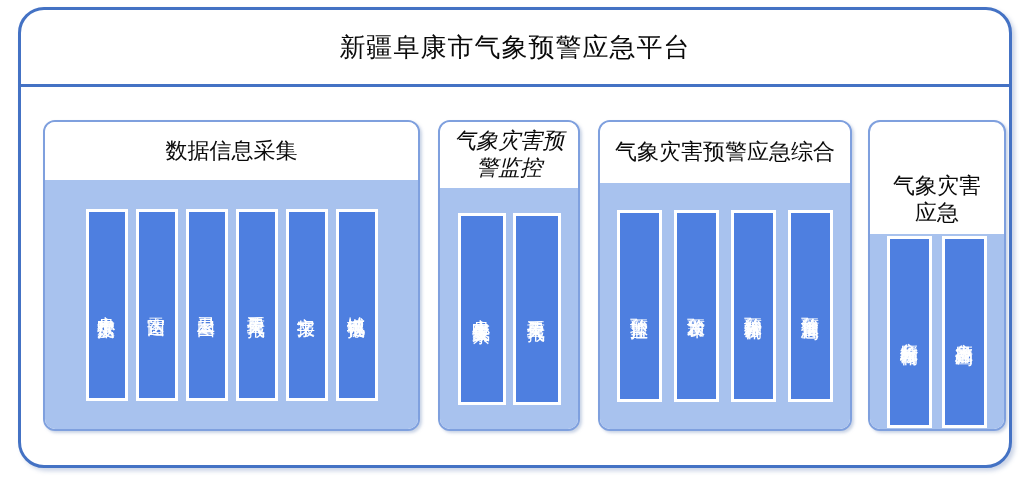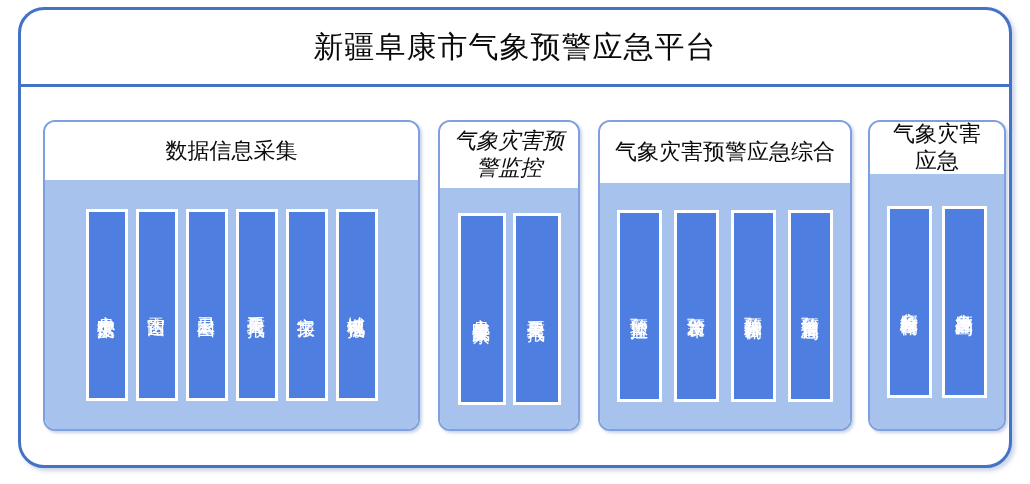--- a/index.html
+++ b/index.html
@@ -35,21 +35,21 @@
     top: 0;
     width: 100%;
     height: 77px;
     box-sizing: border-box;
     border-bottom: 3px solid #4472C4;
     display: flex;
     align-items: center;
     justify-content: center;
   }
   .platform-title {
-    font-size: 30px;
+    font-size: 26px;
     color: #0a0a0a;
     letter-spacing: 1px;
     font-family: "DejaVu Sans", "Liberation Sans", sans-serif;
     white-space: nowrap;
   }
 
   
   .panels-row {
     position: absolute;
     left: 0;
@@ -128,21 +128,21 @@
   #panel-1 { left: 417px; top: 33px; width: 142px; height: 311px; }
   #panel-1 .panel-header { height: 66px; font-style: italic; }
   #panel-1 .item-bar { width: 48px; }
 
   #panel-2 { left: 577px; top: 33px; width: 254px; height: 311px; }
   #panel-2 .panel-header { height: 61px; }
   #panel-2 .item-bar { width: 45px; }
   #panel-2 .panel-body { gap: 12px; }
 
   #panel-3 { left: 847px; top: 33px; width: 138px; height: 311px; }
-  #panel-3 .panel-header { height: 52px; }
+  #panel-3 .panel-header { height: 68px; margin-top: 44px; }
   #panel-3 .item-bar { width: 45px; }
   #panel-3 .panel-body { gap: 10px; }
 </style>
 </head>
 <body>
 
 <div class="platform-frame">
 
   <div class="platform-title-bar">
     <div class="platform-title">新疆阜康市气象预警应急平台</div>

